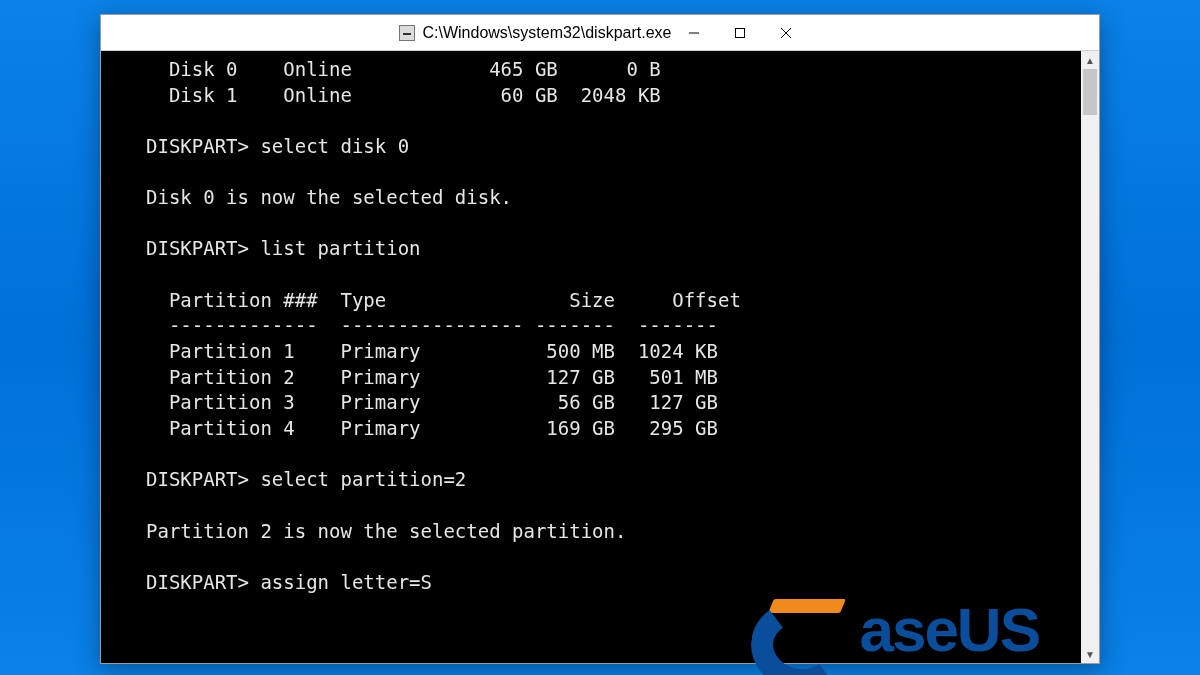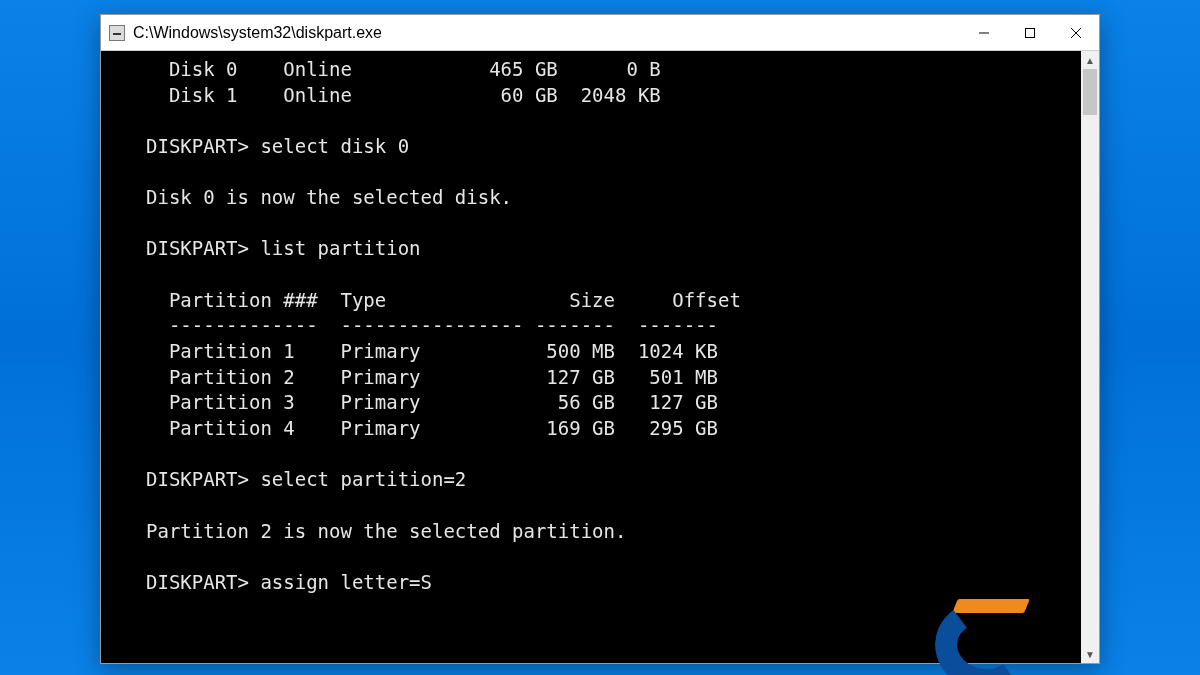--- a/index.html
+++ b/index.html
@@ -20,21 +20,21 @@
     box-shadow: 0 6px 24px rgba(0,0,0,.35);
     display: flex;
     flex-direction: column;
     position: relative;
   }
   .titlebar {
     height: 36px;
     background: #ffffff;
     display: flex;
     align-items: center;
-    justify-content: space-between;
+    justify-content: center;
     padding-left: 8px;
     border-bottom: 1px solid #d0d0d0;
   }
   .titlebar-left {
     display: flex;
     align-items: center;
     gap: 8px;
   }
   .app-icon {
     width: 16px; height: 16px;
@@ -200,14 +200,15 @@
       <div class="scroll-thumb"></div>
       <div class="scroll-down">▼</div>
     </div>
   </div>
 
   <div class="watermark">
     <div class="wm-flag">
       <div class="top"></div>
       <div class="arc"></div>
     </div>
+    <div class="wm-text">aseUS</div>
   </div>
 </div>
 
 </body></html>

